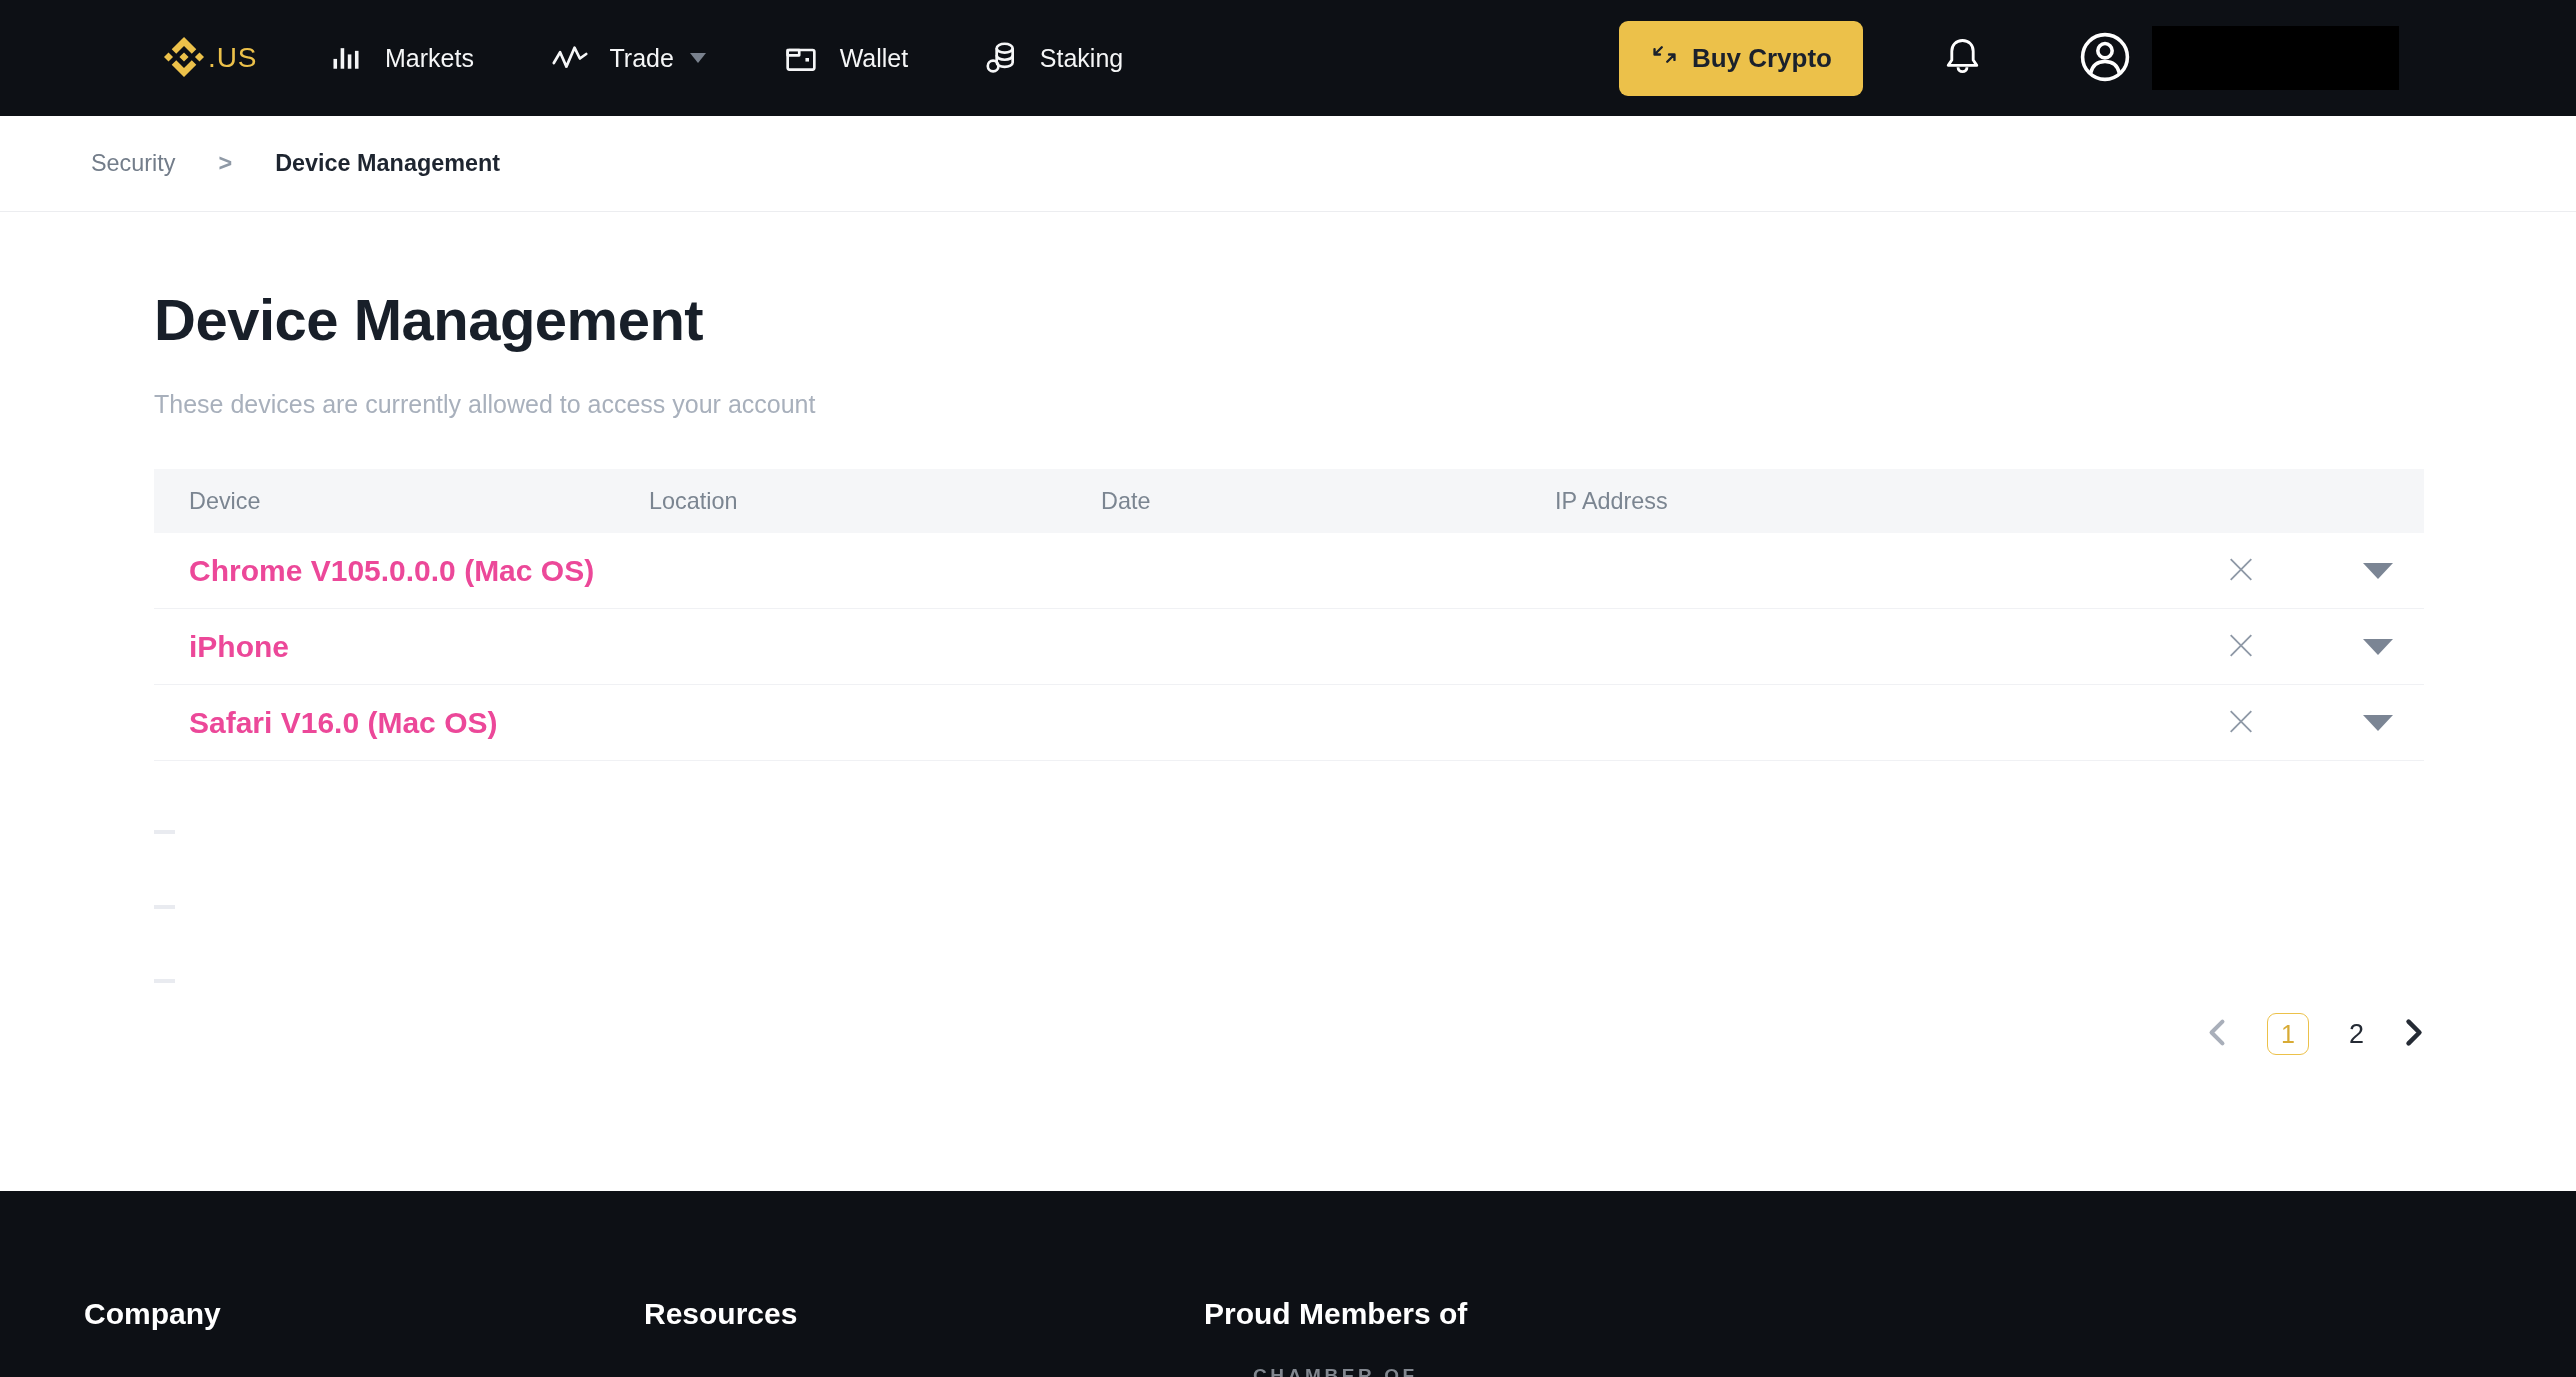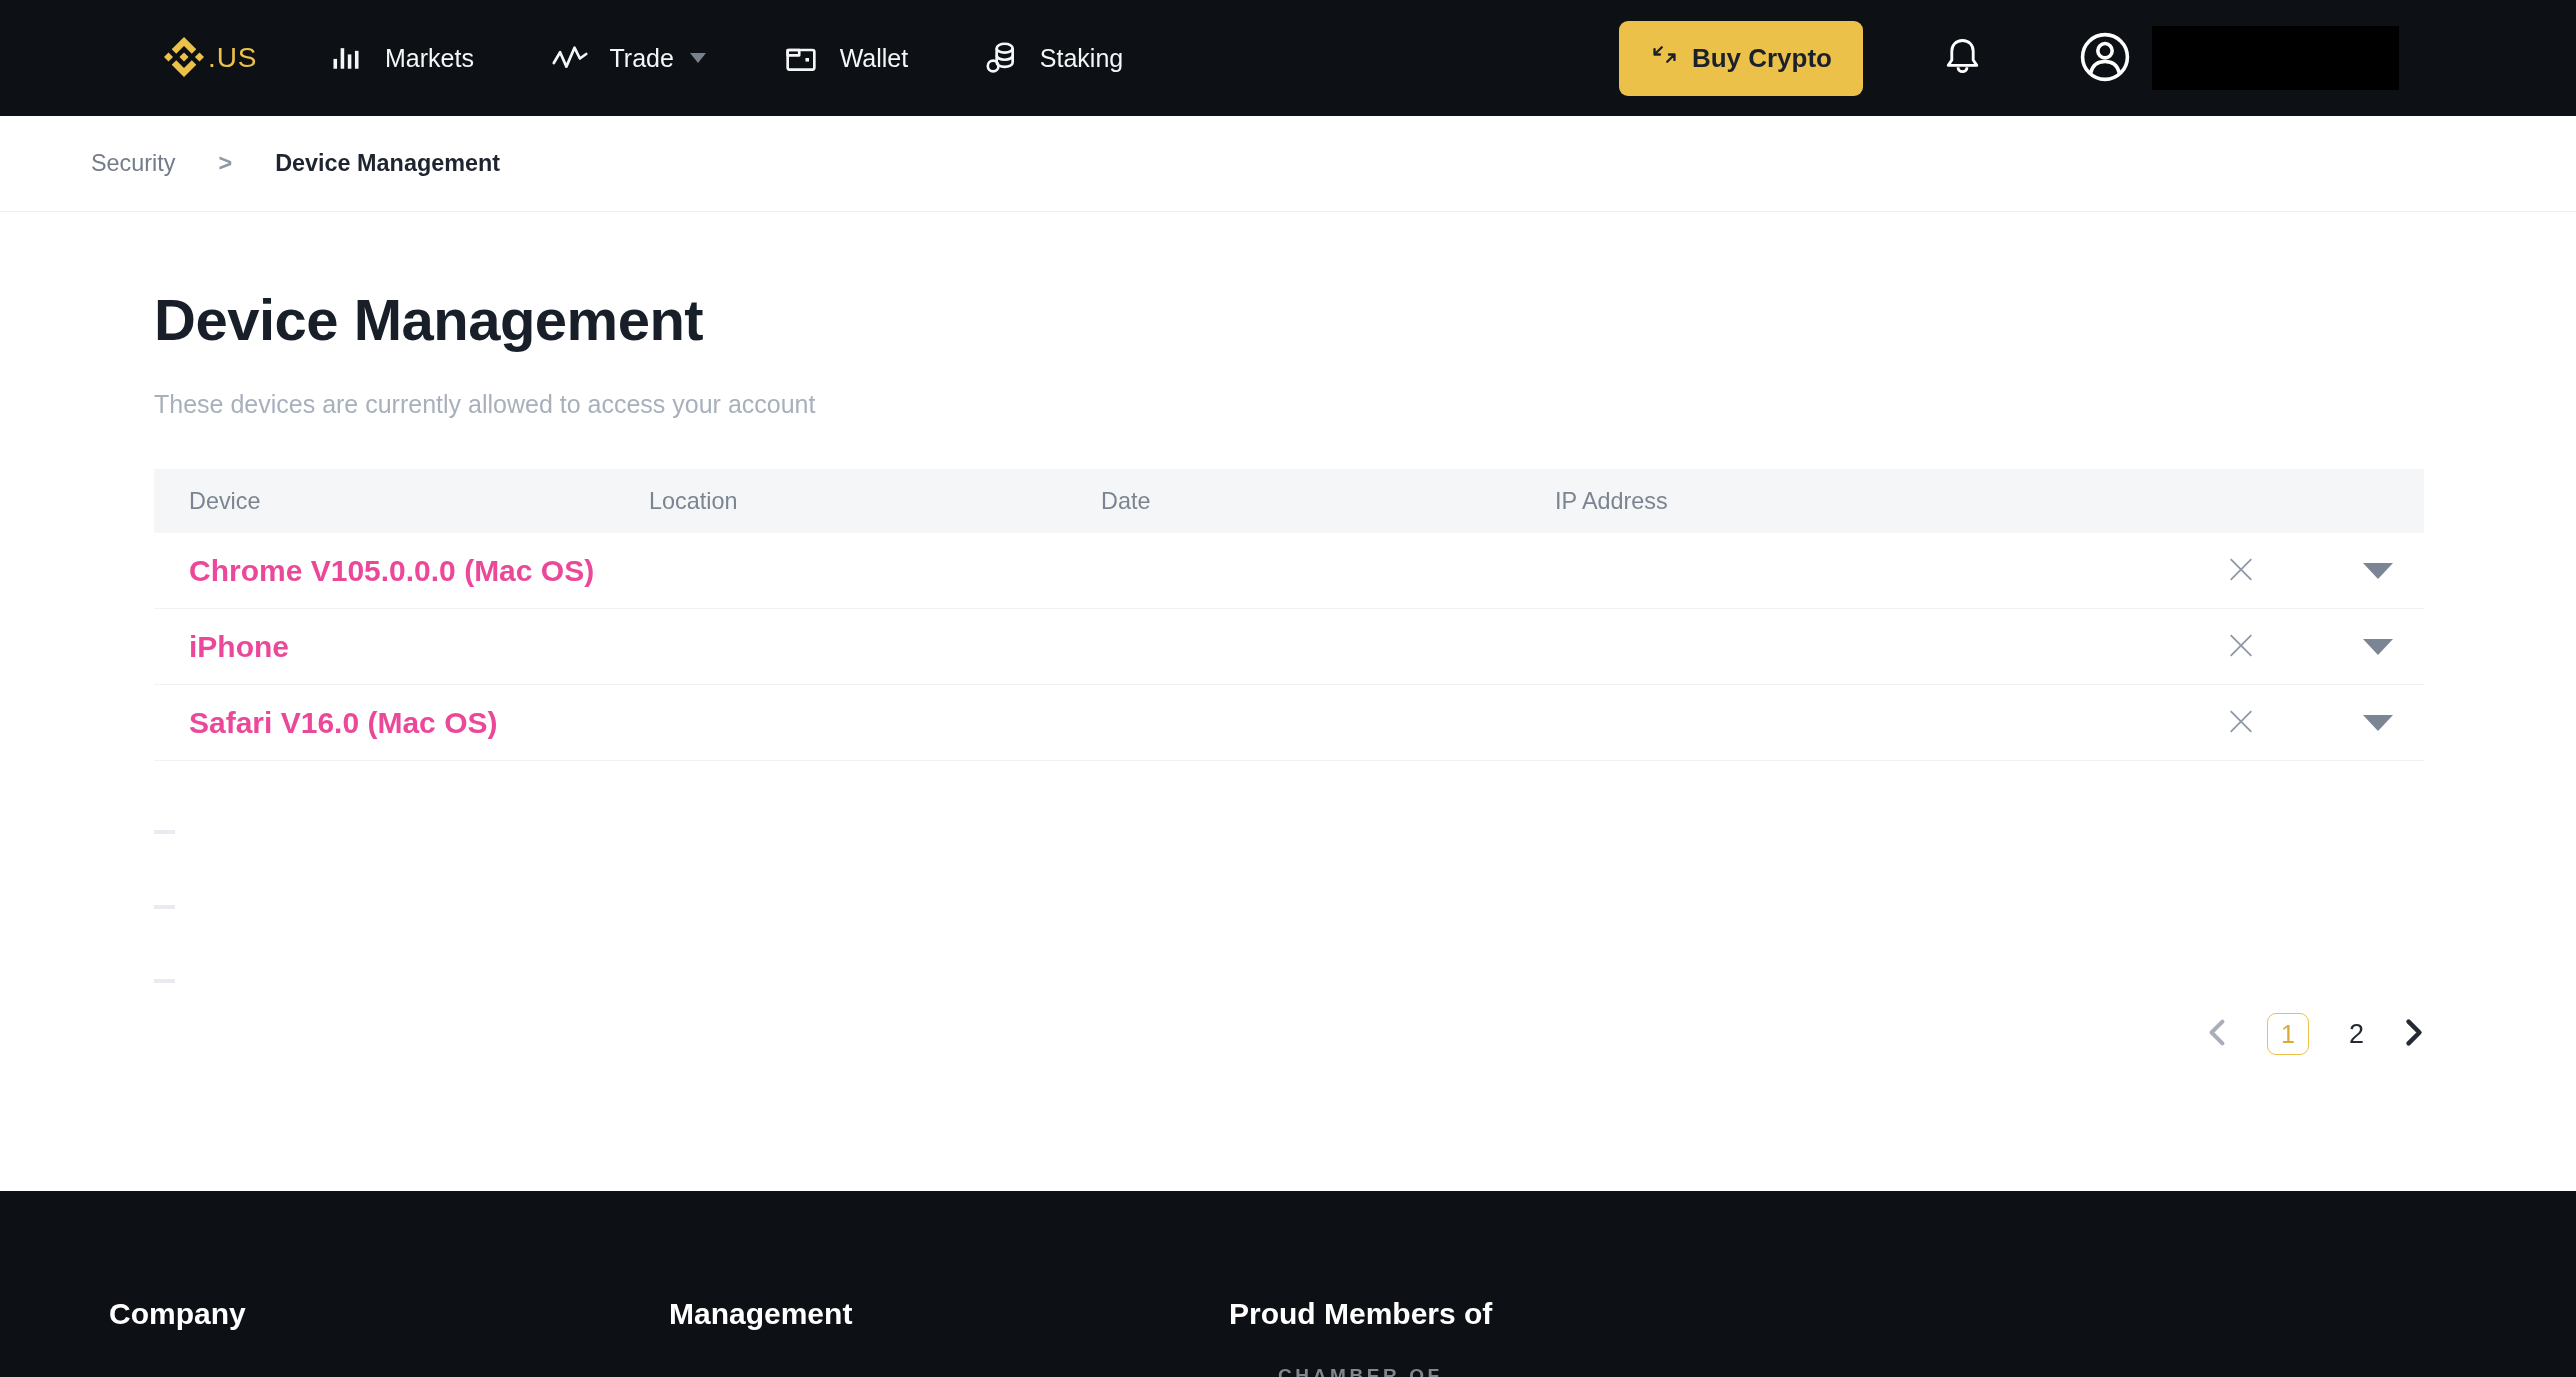--- a/index.html
+++ b/index.html
@@ -121,21 +121,21 @@
   }
   .pg-num {
     background:none; border:none; color:#252b35; font-size:27px;
     font-family:inherit; cursor:pointer;
   }
 
   
   .footer {
     position:absolute; left:0; bottom:0; width:100%; height:186px;
     background:#0d1015;
-    display:flex; padding-left:109px;
+    display:flex; padding-left:84px;
   }
   .footer-col { width:560px; padding-top:106px; }
   .footer-heading { color:#ffffff; font-size:30px; font-weight:700; }
   .member-mark {
     margin-top:34px; padding-left:49px;
     color:#82878f; font-size:19px; letter-spacing:3.6px; font-weight:600;
     white-space:nowrap;
   }
 </style>
 </head>
@@ -333,20 +333,20 @@
       </span>
     </button>
   </div>
 </main>
 
 <footer class="footer">
   <div class="footer-col">
     <div class="footer-heading">Company</div>
   </div>
   <div class="footer-col">
-    <div class="footer-heading">Management</div>
+    <div class="footer-heading">Resources</div>
   </div>
   <div class="footer-col">
     <div class="footer-heading">Proud Members of</div>
     <div class="member-mark">CHAMBER OF</div>
   </div>
 </footer>
 
 
 </body></html>

